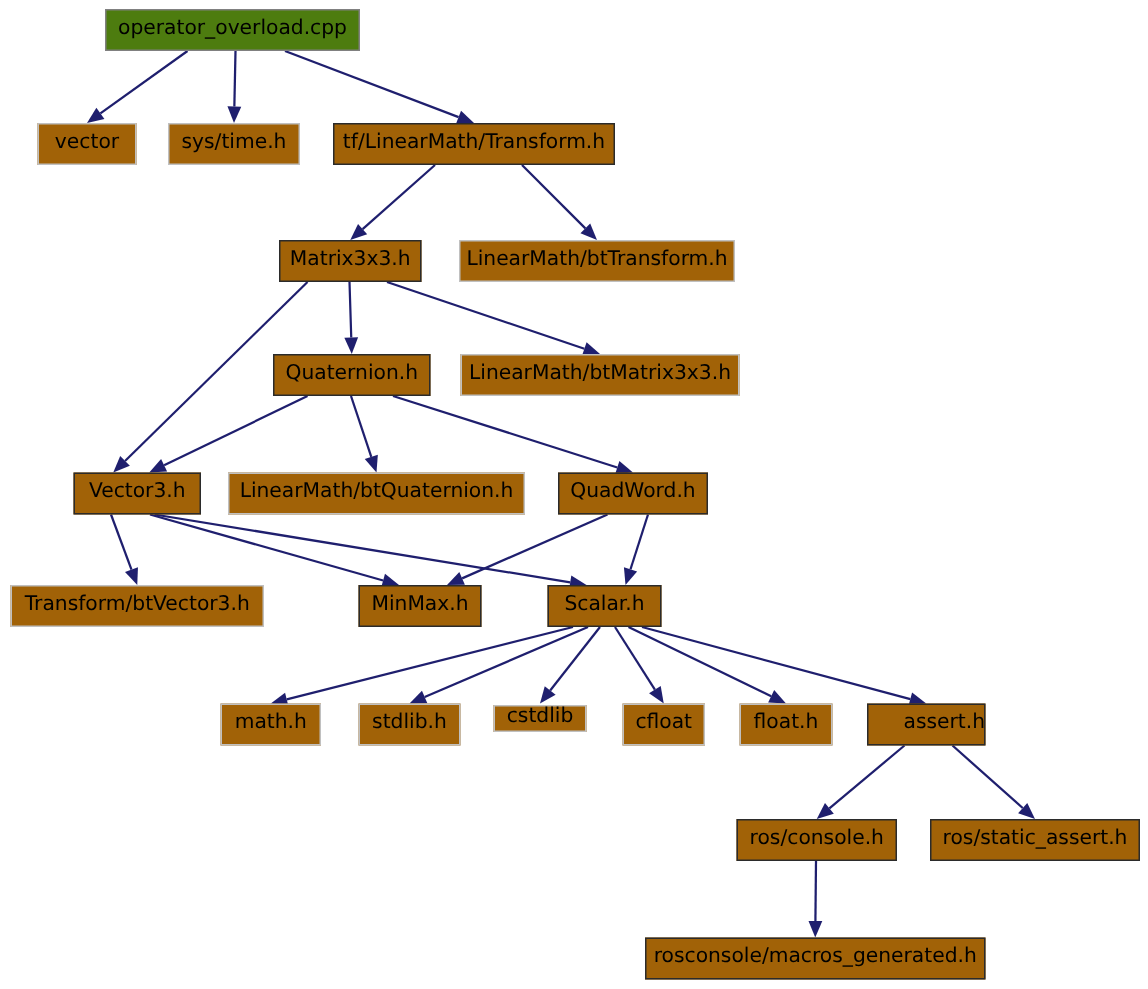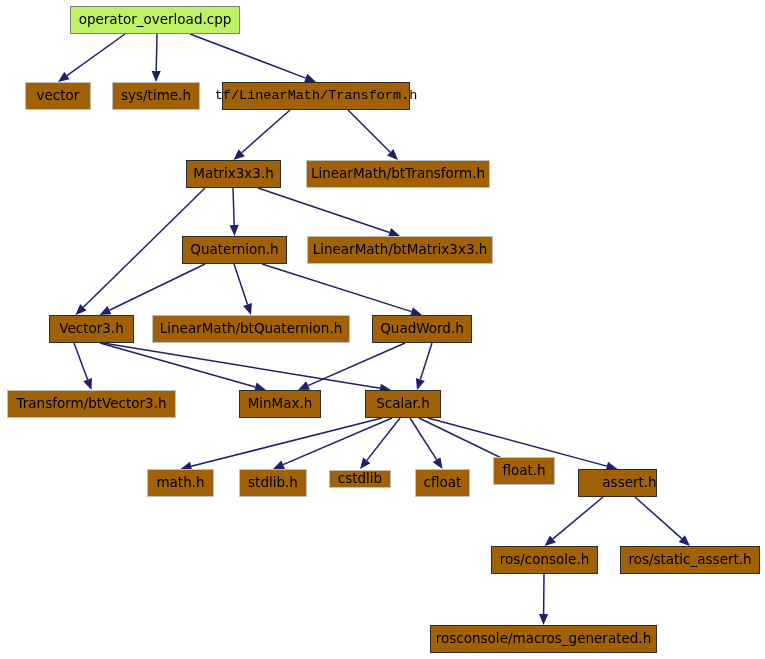--- a/index.html
+++ b/index.html
@@ -36,21 +36,21 @@
     font-size: 13.5px;
     line-height: 1;
     color: #000000;
     white-space: nowrap;
     letter-spacing: 0px;
   }
   .node.solid {
     border: 1.6px solid #2b2b2b;
   }
   .node.root {
-    background: #bef264;
+    background: #4d7c0f;
     border: 1.6px solid #808080;
   }
   .node-label {
     display: block;
     padding: 0 6px;
     transform: translateY(-0.5px);
   }
 </style>
 </head>
 <body>
@@ -111,21 +111,21 @@
   <div id="node-layer">
       <div class="node root" style="left: 70px; top: 6px; width: 170px; height: 28px;">
         <span class="node-label">operator_overload.cpp</span>
       </div>
       <div class="node" style="left: 25px; top: 82px; width: 66px; height: 28px;">
         <span class="node-label">vector</span>
       </div>
       <div class="node" style="left: 112px; top: 82px; width: 88px; height: 28px; text-align: center;">
         <span class="node-label">sys/time.h</span>
       </div>
-      <div class="node solid" style="left: 222px; top: 82px; width: 188px; height: 28px; font-family: Liberation Mono, monospace;">
+      <div class="node solid" style="left: 222px; top: 82px; width: 188px; height: 28px;">
         <span class="node-label">tf/LinearMath/Transform.h</span>
       </div>
       <div class="node solid" style="left: 186px; top: 160px; width: 95px; height: 28px;">
         <span class="node-label">Matrix3x3.h</span>
       </div>
       <div class="node" style="left: 306px; top: 160px; width: 184px; height: 28px;">
         <span class="node-label">LinearMath/btTransform.h</span>
       </div>
       <div class="node solid" style="left: 182px; top: 236px; width: 105px; height: 28px;">
         <span class="node-label">Quaternion.h</span>
@@ -156,21 +156,21 @@
       </div>
       <div class="node" style="left: 239px; top: 469px; width: 68px; height: 28px;">
         <span class="node-label">stdlib.h</span>
       </div>
       <div class="node" style="left: 329px; top: 470px; width: 62px; height: 18px;">
         <span class="node-label">cstdlib</span>
       </div>
       <div class="node" style="left: 415px; top: 469px; width: 55px; height: 28px;">
         <span class="node-label">cfloat</span>
       </div>
-      <div class="node" style="left: 493px; top: 457px; width: 62px; height: 28px; text-align: right;">
+      <div class="node" style="left: 493px; top: 469px; width: 62px; height: 28px; text-align: right;">
         <span class="node-label">float.h</span>
       </div>
       <div class="node solid" style="left: 578px; top: 469px; width: 79px; height: 28px; padding-left: 24px;">
         <span class="node-label">assert.h</span>
       </div>
       <div class="node solid" style="left: 491px; top: 546px; width: 107px; height: 28px;">
         <span class="node-label">ros/console.h</span>
       </div>
       <div class="node solid" style="left: 620px; top: 546px; width: 140px; height: 28px;">
         <span class="node-label">ros/static_assert.h</span>

